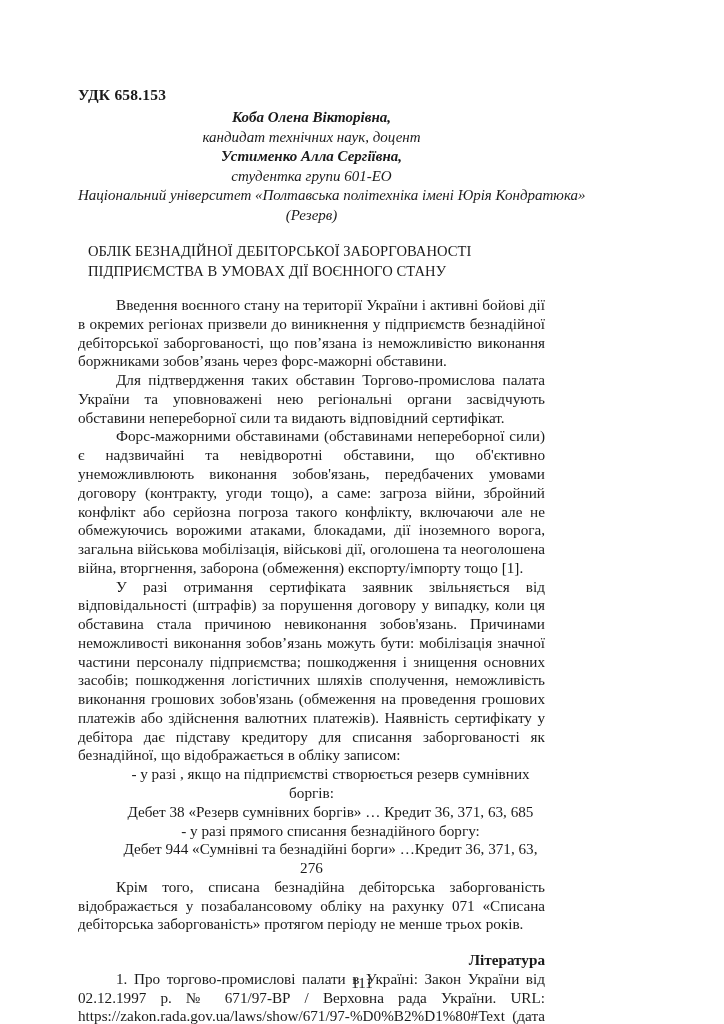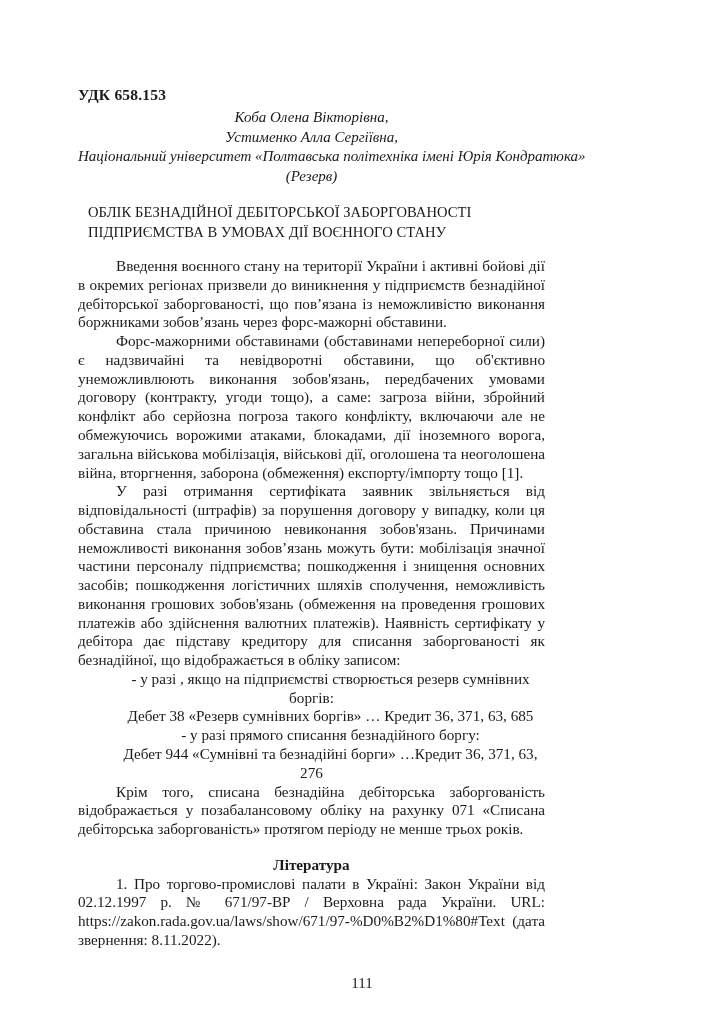--- a/index.html
+++ b/index.html
@@ -32,21 +32,21 @@
     line-height: 1.18;
   }
   .byline {
     text-align: center;
     font-style: italic;
     font-size: 15px;
     line-height: 1.30;
     margin: 0;
   }
   .byline .nm {
-    font-weight: normal;
+    font-weight: bold;
   }
   .byline div {
     white-space: nowrap;
   }
   .title {
     text-align: left;
     font-size: 14.6px;
     line-height: 1.33;
     margin: 17px 10px 15px 10px;
     letter-spacing: 0.05px;
@@ -60,21 +60,21 @@
   }
   .body-block p {
     margin: 0;
     text-indent: 38px;
   }
   .body-block p.entry {
     text-indent: 38px;
     text-align: center;
   }
   .lit-head {
-    text-align: center;
+    text-align: right;
     font-weight: bold;
     font-size: 15.2px;
     line-height: 1.235;
     margin: 17px 0 0 0;
   }
   .ref {
     font-size: 15.2px;
     line-height: 1.235;
     text-align: justify;
     margin: 0;
@@ -91,29 +91,32 @@
 </style>
 </head>
 <body>
 
 <div class="page">
 
   <div class="udk">УДК  658.153</div>
 
   <div class="byline">
     <div class="nm">Коба Олена Вікторівна,</div>
+    <div>кандидат технічних наук, доцент</div>
     <div class="nm">Устименко Алла Сергіївна,</div>
+    <div>студентка групи 601-ЕО</div>
     <div>Національний університет «Полтавська політехніка імені Юрія Кондратюка»</div>
     <div>(Резерв)</div>
   </div>
 
   <div class="title">ОБЛІК БЕЗНАДІЙНОЇ ДЕБІТОРСЬКОЇ ЗАБОРГОВАНОСТІ ПІДПРИЄМСТВА В УМОВАХ ДІЇ ВОЄННОГО СТАНУ</div>
 
   <div class="body-block">
     <p>Введення воєнного стану на території України і активні бойові дії в окремих регіонах призвели до виникнення у підприємств безнадійної дебіторської заборгованості, що пов’язана із неможливістю виконання боржниками зобов’язань через форс-мажорні обставини.</p>
+    <p>Для підтвердження таких обставин Торгово-промислова палата України та уповноважені нею регіональні органи засвідчують обставини непереборної сили та видають відповідний сертифікат.</p>
     <p>Форс-мажорними обставинами (обставинами непереборної сили) є надзвичайні та невідворотні обставини, що об'єктивно унеможливлюють виконання зобов'язань, передбачених умовами договору (контракту, угоди тощо), а саме: загроза війни, збройний конфлікт або серйозна погроза такого конфлікту, включаючи але не обмежуючись ворожими атаками, блокадами, дії іноземного ворога, загальна військова мобілізація, військові дії, оголошена та неоголошена війна, вторгнення, заборона (обмеження) експорту/імпорту тощо [1].</p>
     <p>У разі отримання сертифіката заявник звільняється від відповідальності (штрафів) за порушення договору у випадку, коли ця обставина стала причиною невиконання зобов'язань. Причинами неможливості виконання зобов’язань можуть бути: мобілізація значної частини персоналу підприємства; пошкодження і знищення основних засобів; пошкодження логістичних шляхів сполучення, неможливість виконання грошових зобов'язань (обмеження на проведення грошових платежів або здійснення валютних платежів). Наявність  сертифікату у дебітора дає підставу кредитору для списання заборгованості як безнадійної, що відображається в обліку записом:</p>
     <p class="entry">- у разі , якщо на підприємстві створюється резерв сумнівних боргів:</p>
     <p class="entry">Дебет 38 «Резерв сумнівних боргів» … Кредит 36, 371, 63, 685</p>
     <p class="entry">- у разі прямого списання безнадійного боргу:</p>
     <p class="entry">Дебет 944 «Сумнівні та безнадійні борги» …Кредит 36, 371, 63, 276</p>
     <p>Крім того, списана безнадійна дебіторська заборгованість відображається у позабалансовому обліку на рахунку 071 «Списана дебіторська заборгованість» протягом періоду не менше трьох років.</p>
   </div>
 
   <div class="lit-head">Література</div>

